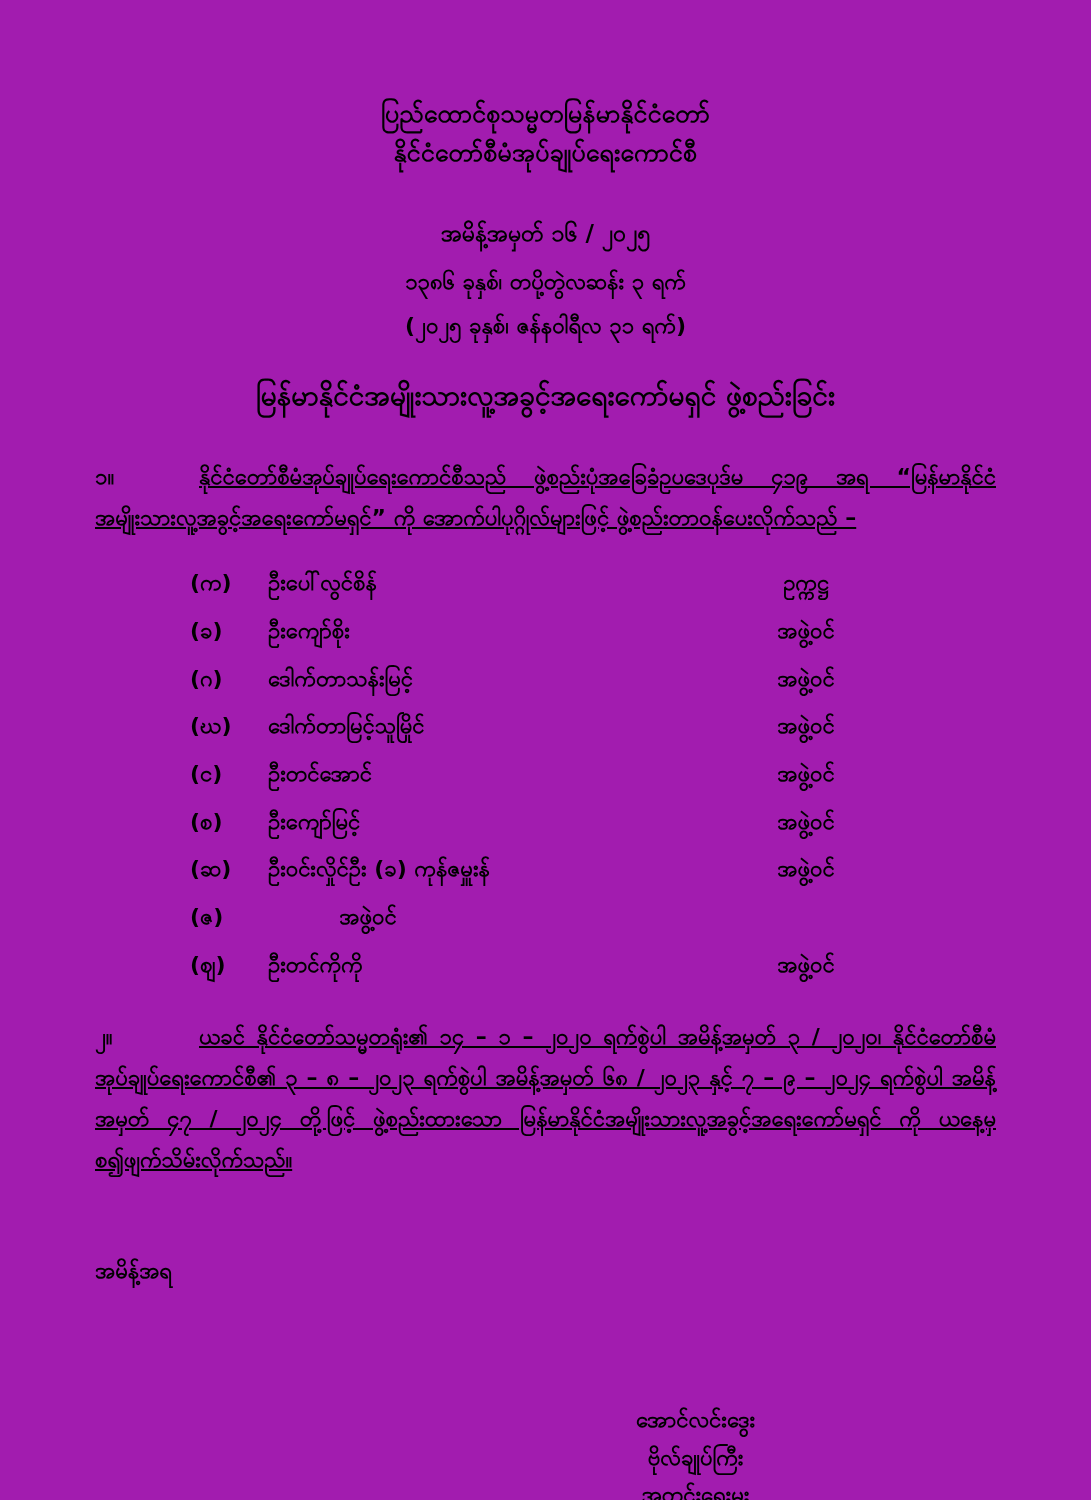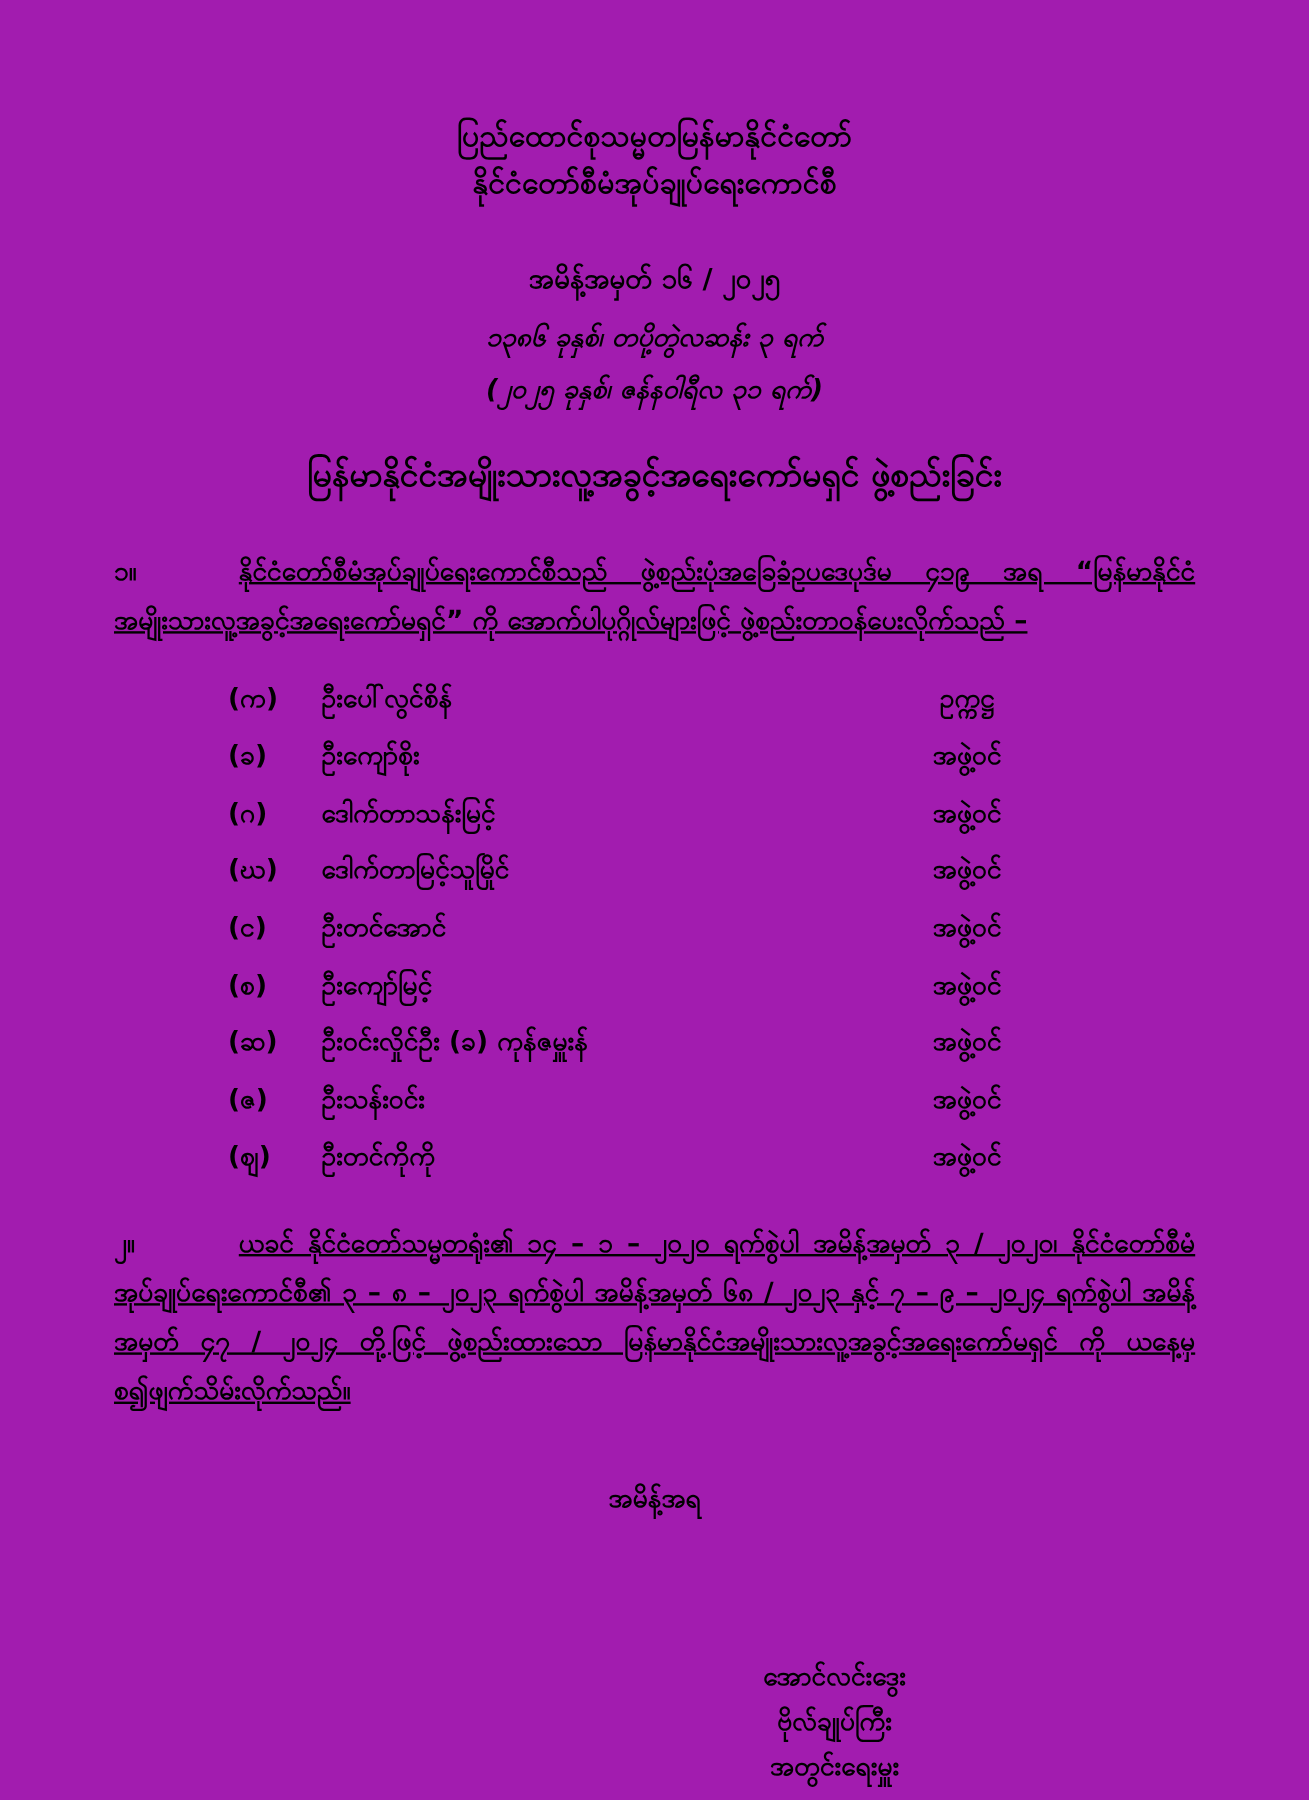--- a/index.html
+++ b/index.html
@@ -31,21 +31,20 @@
     font-size: 23px;
     font-weight: 700;
     line-height: 1.6;
     margin-top: 42px;
   }
   .doc-date-line {
     font-size: 22px;
     font-weight: 700;
     line-height: 1.7;
     margin-top: 12px;
-    font-style: italic;
   }
   .doc-date-line.second {
     margin-top: 6px;
   }
   .doc-title {
     font-size: 28px;
     font-weight: 700;
     margin-top: 30px;
     text-align: center;
     line-height: 1.6;
@@ -89,22 +88,21 @@
     flex: 1 1 auto;
   }
   .member-role {
     width: 200px;
     flex: 0 0 200px;
     text-align: center;
   }
   .signoff-line {
     font-size: 22px;
     font-weight: 700;
-    text-align: center;
-    margin-top: 54px;
+    margin-top: 76px;
   }
   .signature-block {
     margin-top: 112px;
     text-align: center;
     padding-left: 300px;
   }
   .signature-block div {
     font-size: 22px;
     font-weight: 700;
     line-height: 1.7;
@@ -162,21 +160,20 @@
       <span class="member-name">ဦးကျော်မြင့်</span>
       <span class="member-role">အဖွဲ့ဝင်</span>
     </div>
     <div class="member-row">
       <span class="member-index">(ဆ)</span>
       <span class="member-name">ဦးဝင်းလှိုင်ဦး (ခ) ကုန်ဇမှူးန်</span>
       <span class="member-role">အဖွဲ့ဝင်</span>
     </div>
     <div class="member-row">
       <span class="member-index">(ဇ)</span>
-      <span class="member-name">ဦးသန်းဝင်း</span>
       <span class="member-role">အဖွဲ့ဝင်</span>
     </div>
     <div class="member-row">
       <span class="member-index">(ဈ)</span>
       <span class="member-name">ဦးတင်ကိုကို</span>
       <span class="member-role">အဖွဲ့ဝင်</span>
     </div>
   </div>
 
   <div class="para">

